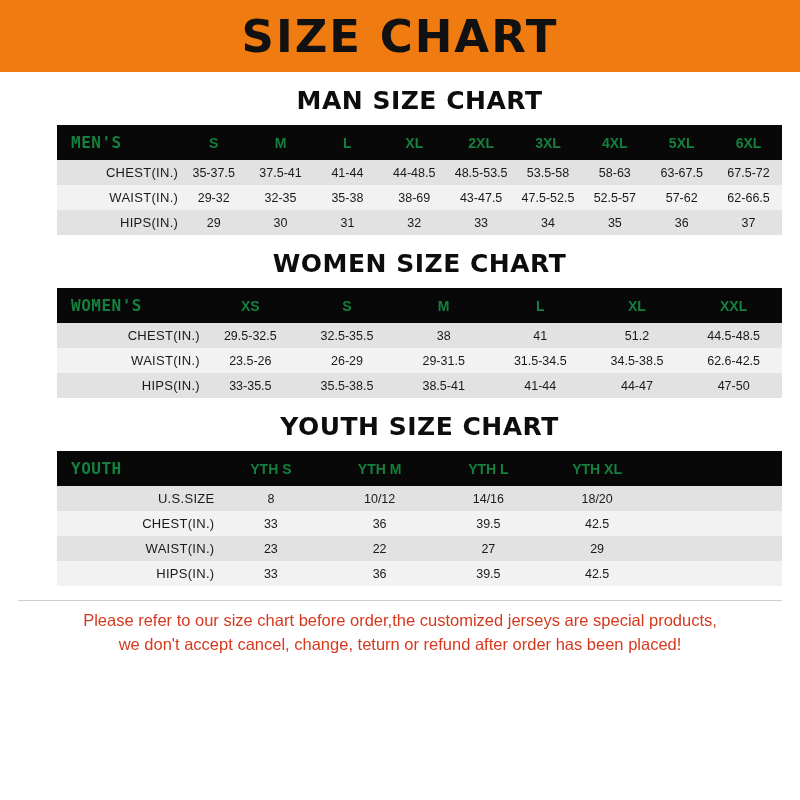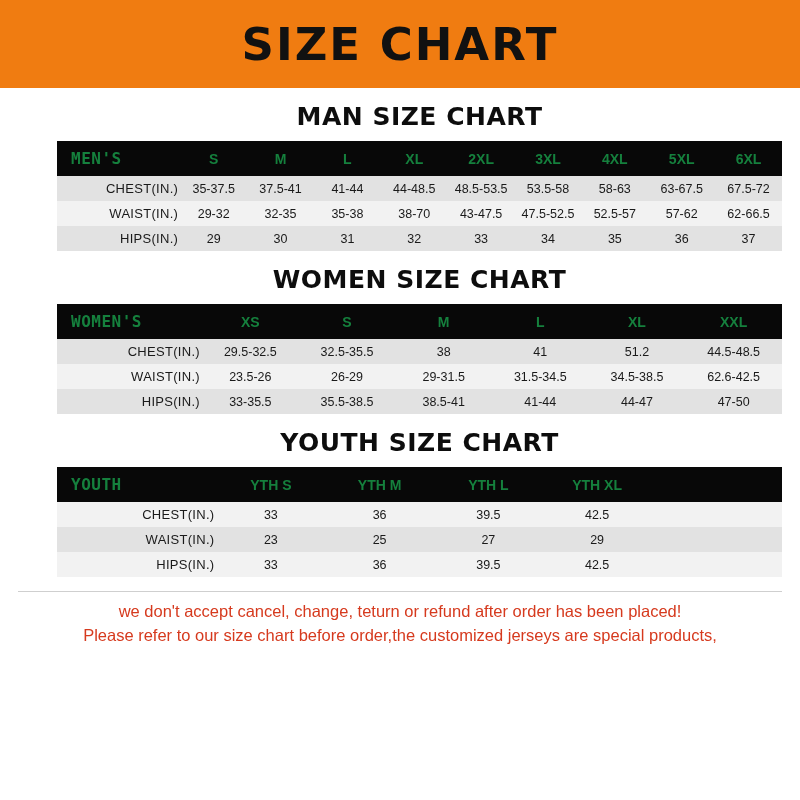--- a/index.html
+++ b/index.html
@@ -14,21 +14,21 @@
     width: 800px;
     height: 800px;
     position: relative;
     background: #ffffff;
     display: flex;
     flex-direction: column;
   }
 
   
   .banner {
-    height: 88px;
+    height: 72px;
     background: #f07c11;
     display: flex;
     align-items: center;
     justify-content: center;
     flex: none;
   }
   .banner-title {
     font-family: "DejaVu Sans", sans-serif;
     font-weight: bold;
     font-size: 45px;
@@ -165,21 +165,21 @@
             <td>53.5-58</td>
             <td>58-63</td>
             <td>63-67.5</td>
             <td>67.5-72</td>
           </tr>
           <tr class="even">
             <td class="rowhead">WAIST(IN.)</td>
             <td>29-32</td>
             <td>32-35</td>
             <td>35-38</td>
-            <td>38-70</td>
+            <td>38-69</td>
             <td>43-47.5</td>
             <td>47.5-52.5</td>
             <td>52.5-57</td>
             <td>57-62</td>
             <td>62-66.5</td>
           </tr>
           <tr class="odd">
             <td class="rowhead">HIPS(IN.)</td>
             <td>29</td>
             <td>30</td>
@@ -265,47 +265,55 @@
           <tr>
             <th class="rowhead">YOUTH</th>
             <th>YTH S</th>
             <th>YTH M</th>
             <th>YTH L</th>
             <th>YTH XL</th>
             <th></th>
           </tr>
         </thead>
         <tbody>
+          <tr class="odd">
+            <td class="rowhead">U.S.SIZE</td>
+            <td>8</td>
+            <td>10/12</td>
+            <td>14/16</td>
+            <td>18/20</td>
+            <td></td>
+          </tr>
           <tr class="even">
             <td class="rowhead">CHEST(IN.)</td>
             <td>33</td>
             <td>36</td>
             <td>39.5</td>
             <td>42.5</td>
             <td></td>
           </tr>
           <tr class="odd">
             <td class="rowhead">WAIST(IN.)</td>
             <td>23</td>
-            <td>25</td>
+            <td>22</td>
             <td>27</td>
             <td>29</td>
             <td></td>
           </tr>
           <tr class="even">
             <td class="rowhead">HIPS(IN.)</td>
             <td>33</td>
             <td>36</td>
             <td>39.5</td>
             <td>42.5</td>
             <td></td>
           </tr>
         </tbody>
       </table>
     </div>
 
     <div class="note">
+      <div class="note-line">Please refer to our size chart before order,the customized jerseys are special products,</div>
       <div class="note-line">we don't accept cancel, change, teturn or refund after order has been placed!</div>
-      <div class="note-line">Please refer to our size chart before order,the customized jerseys are special products,</div>
     </div>
 
   </div>
 </div>
 
 </body></html>

